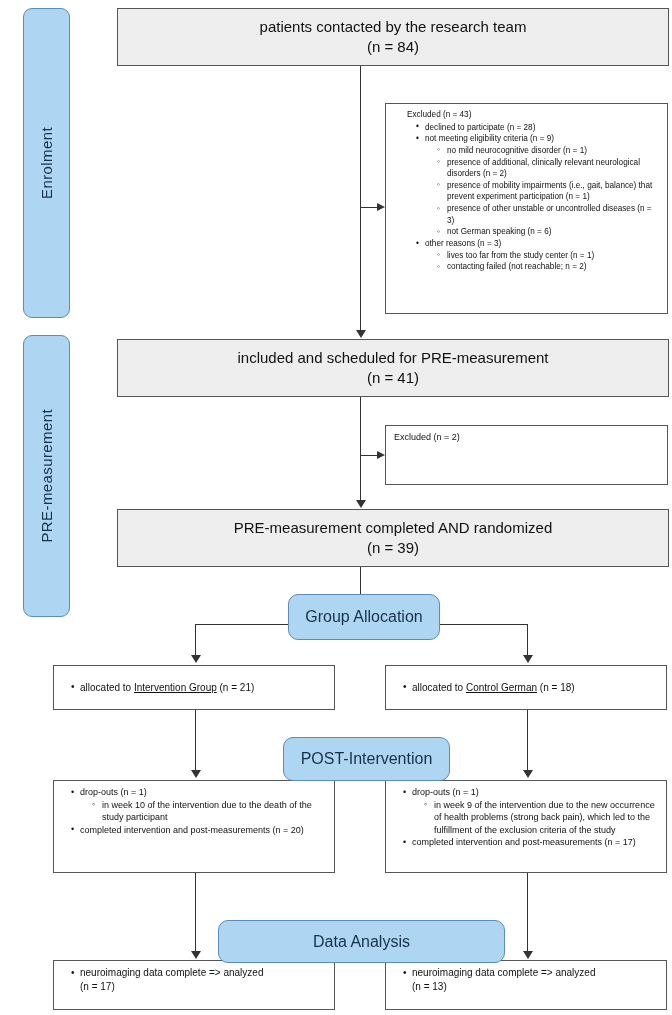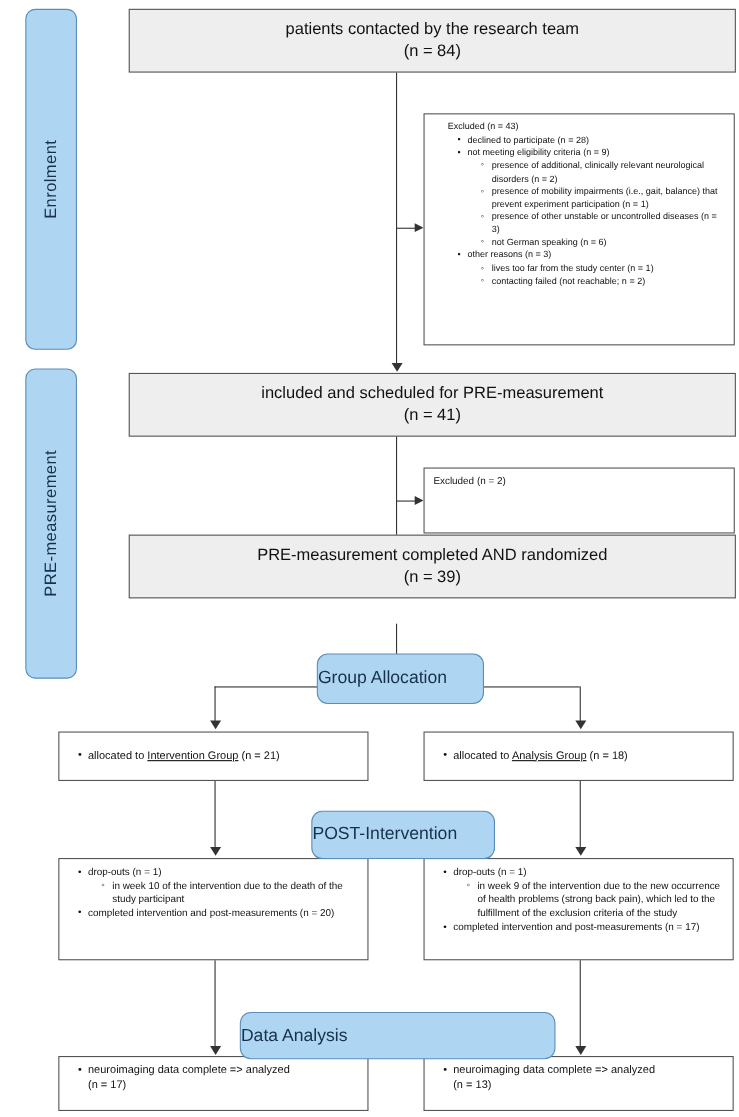--- a/index.html
+++ b/index.html
@@ -109,20 +109,21 @@
 
   
   .phase-badge {
     position: absolute;
     box-sizing: border-box;
     background: #aed5f2;
     border: 1.5px solid #5b8db8;
     border-radius: 10px;
     display: flex;
     align-items: center;
+    justify-content: center;
     font-size: 16px;
     color: #17314a;
     z-index: 5;
   }
 
   
   .vline {
     position: absolute;
     width: 0;
     border-left: 1.3px solid #333333;
@@ -175,20 +176,21 @@
 
   <div class="detail-box" style="left:385px; top:103px; width:283px; height:211px;padding-left:20px;">
     <div class="head">Excluded (n = 43)</div>
     <ul class="lvl1">
       <li>
         <span>declined to participate (n = 28)</span>
       </li>
       <li>
         <span>not meeting eligibility criteria (n = 9)</span>
         <ul class="lvl2">
+          <li>no mild neurocognitive disorder (n = 1)</li>
           <li>presence of additional, clinically relevant neurological disorders (n = 2)</li>
           <li>presence of mobility impairments (i.e., gait, balance) that prevent experiment participation (n = 1)</li>
           <li>presence of other unstable or uncontrolled diseases (n = 3)</li>
           <li>not German speaking (n = 6)</li>
         </ul>
       </li>
       <li>
         <span>other reasons (n = 3)</span>
         <ul class="lvl2">
           <li>lives too far from the study center (n = 1)</li>
@@ -206,21 +208,21 @@
   <div class="vline" style="left:360px; top:397px; height:105px;"></div>
   <div class="arrow-down" style="left:355.5px; top:500px;"></div>
 
   <div class="hline" style="left:360px; top:455px; width:18px;"></div>
   <div class="arrow-right" style="left:377px; top:450.5px;"></div>
 
   <div class="detail-box mid" style="left:385px; top:425px; width:283px; height:60px;">
     <div class="head">Excluded (n = 2)</div>
   </div>
 
-  <div class="flow-box" style="left:117px; top:486px; width:552px; height:58px;">
+  <div class="flow-box" style="left:117px; top:509px; width:552px; height:58px;">
     <span>PRE-measurement completed AND randomized</span>
     <span>(n = 39)</span>
   </div>
 
   <div class="vline" style="left:360px; top:567px; height:57px;"></div>
 
   <div class="hline" style="left:195px; top:624px; width:332px;"></div>
 
   <div class="vline" style="left:195px; top:624px; height:33px;"></div>
   <div class="arrow-down" style="left:190.5px; top:655px;"></div>
@@ -236,21 +238,21 @@
     <ul class="lvl1" style="width:100%;">
       <li>
         <span>allocated to </span><span class="underlined">Intervention Group</span><span> (n = 21)</span>
       </li>
     </ul>
   </div>
 
   <div class="detail-box big" style="left:385px; top:665px; width:282px; height:45px; display:flex; align-items:center;">
     <ul class="lvl1" style="width:100%;">
       <li>
-        <span>allocated to </span><span class="underlined">Analysis Group</span><span> (n = 18)</span>
+        <span>allocated to </span><span class="underlined">Control German</span><span> (n = 18)</span>
       </li>
     </ul>
   </div>
 
   <div class="vline" style="left:195px; top:710px; height:62px;"></div>
   <div class="arrow-down" style="left:190.5px; top:770px;"></div>
 
   <div class="vline" style="left:527px; top:710px; height:62px;"></div>
   <div class="arrow-down" style="left:522.5px; top:770px;"></div>
 

